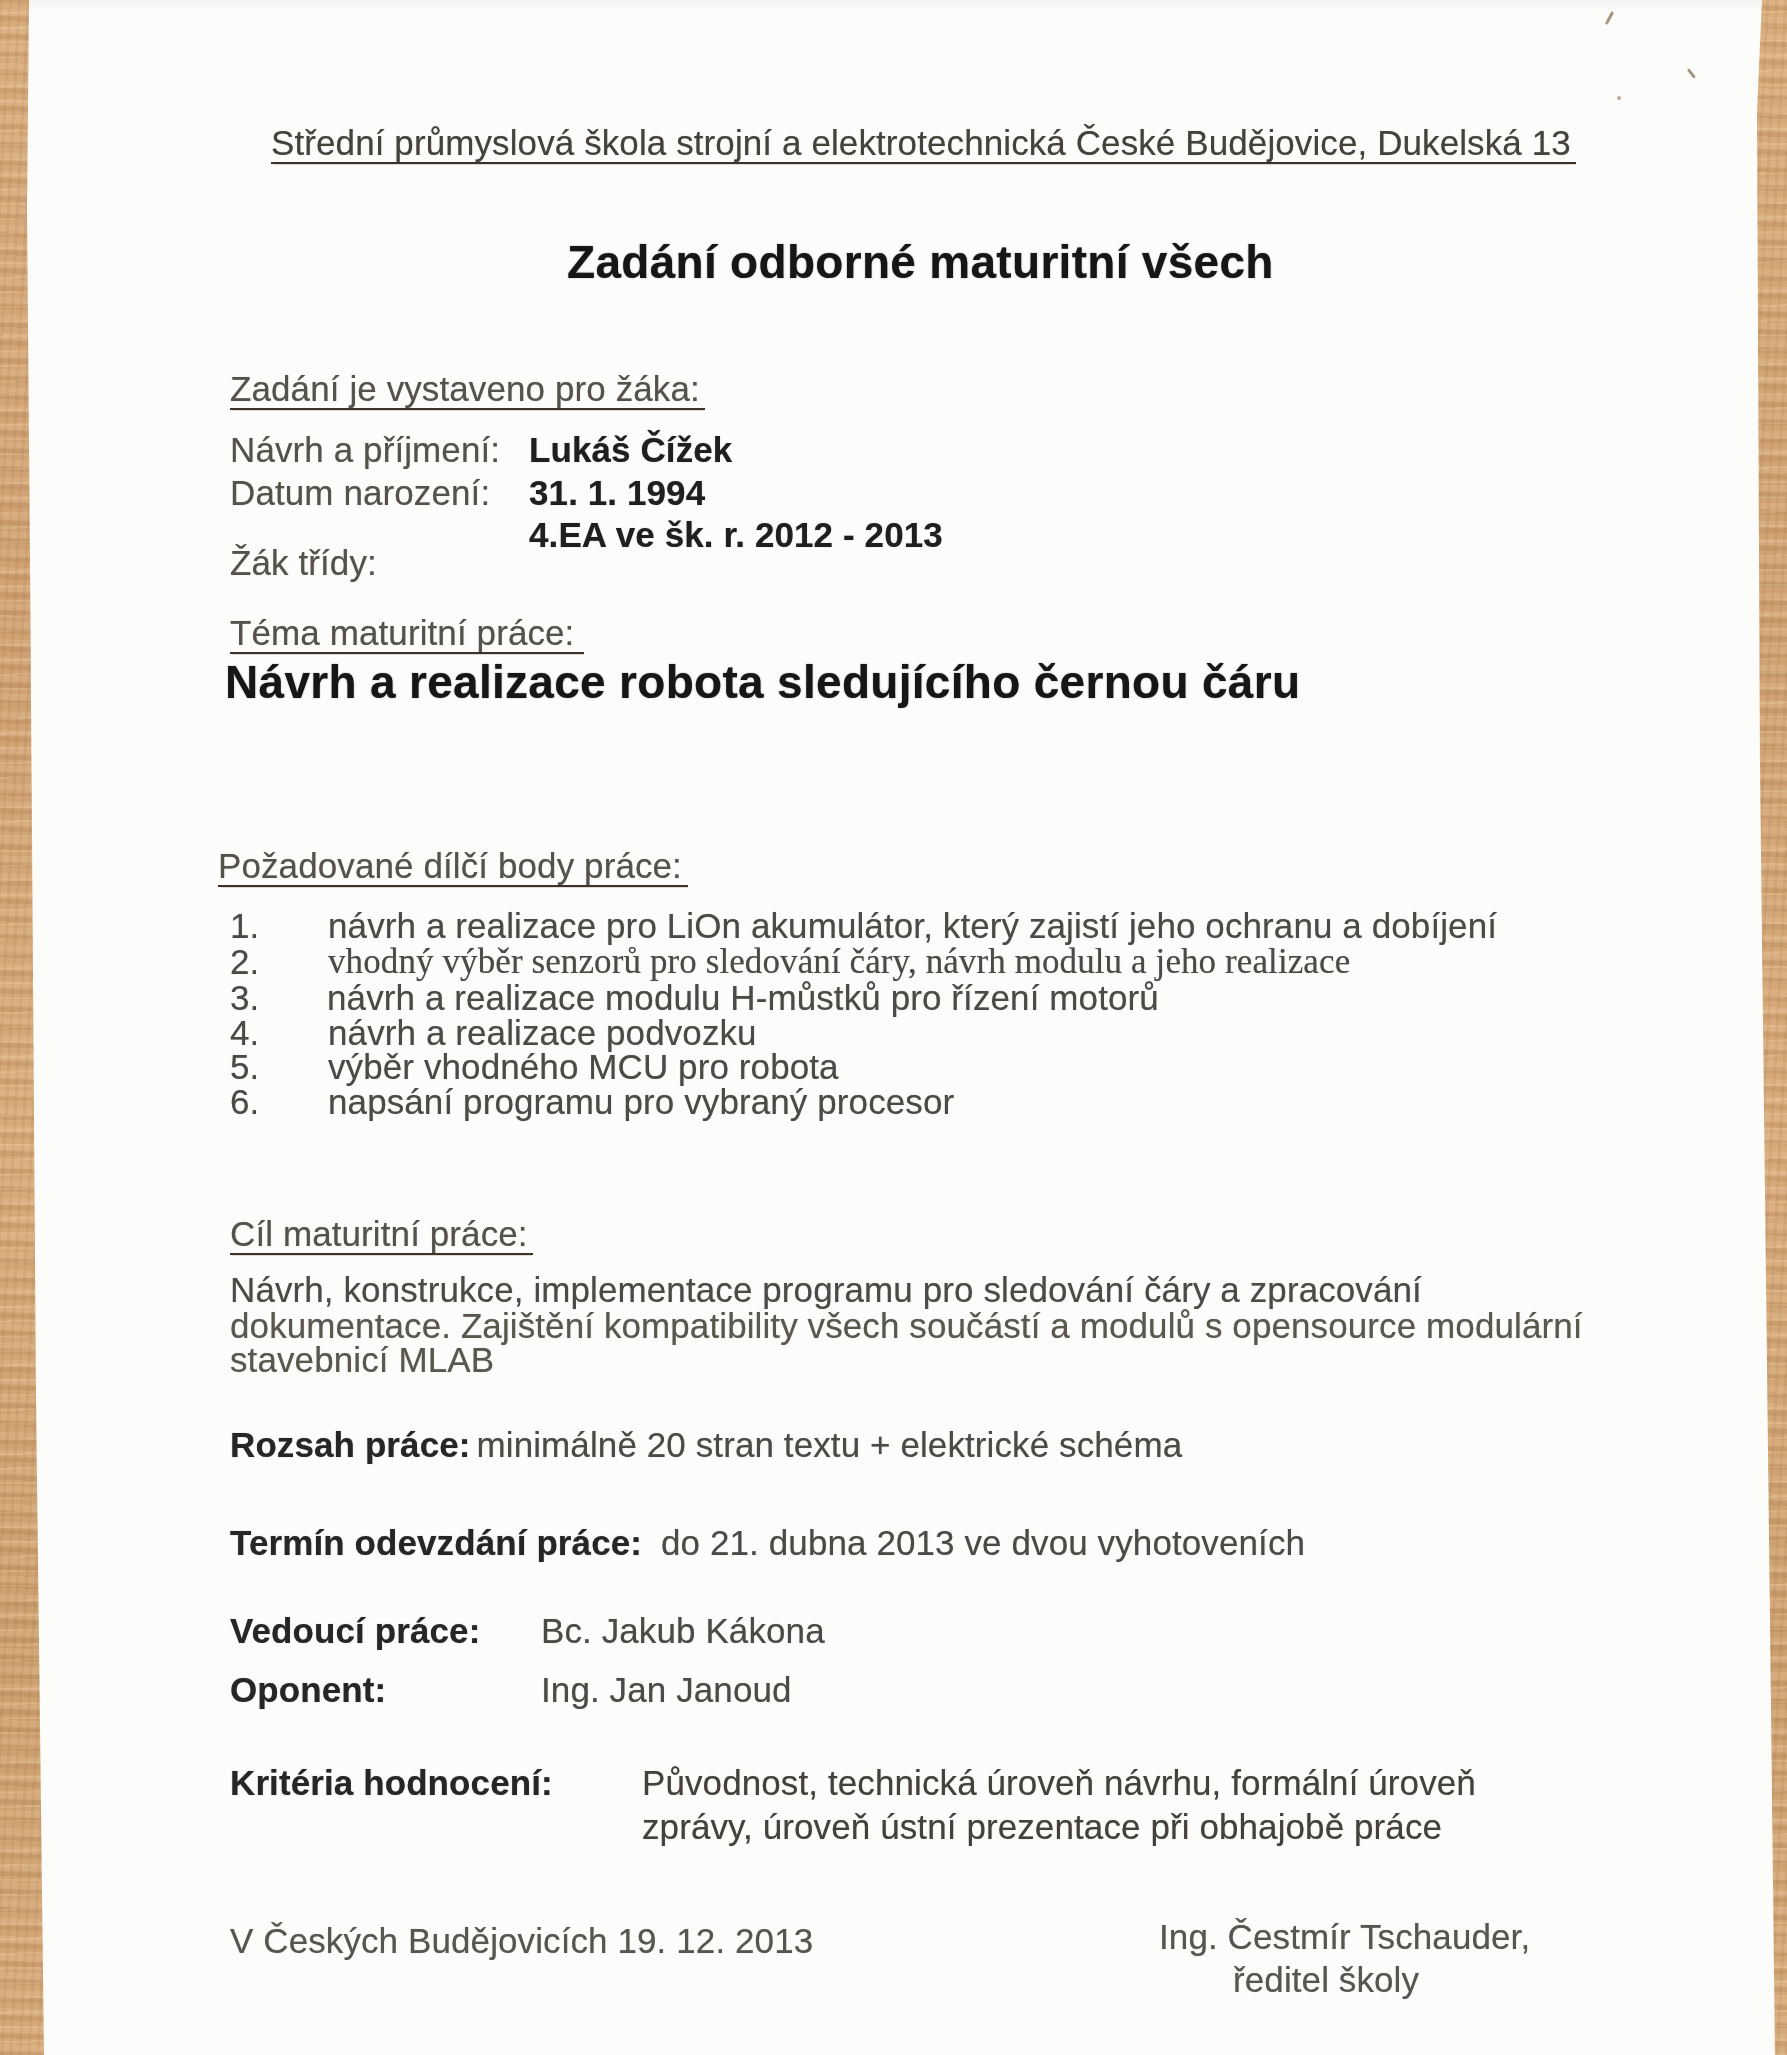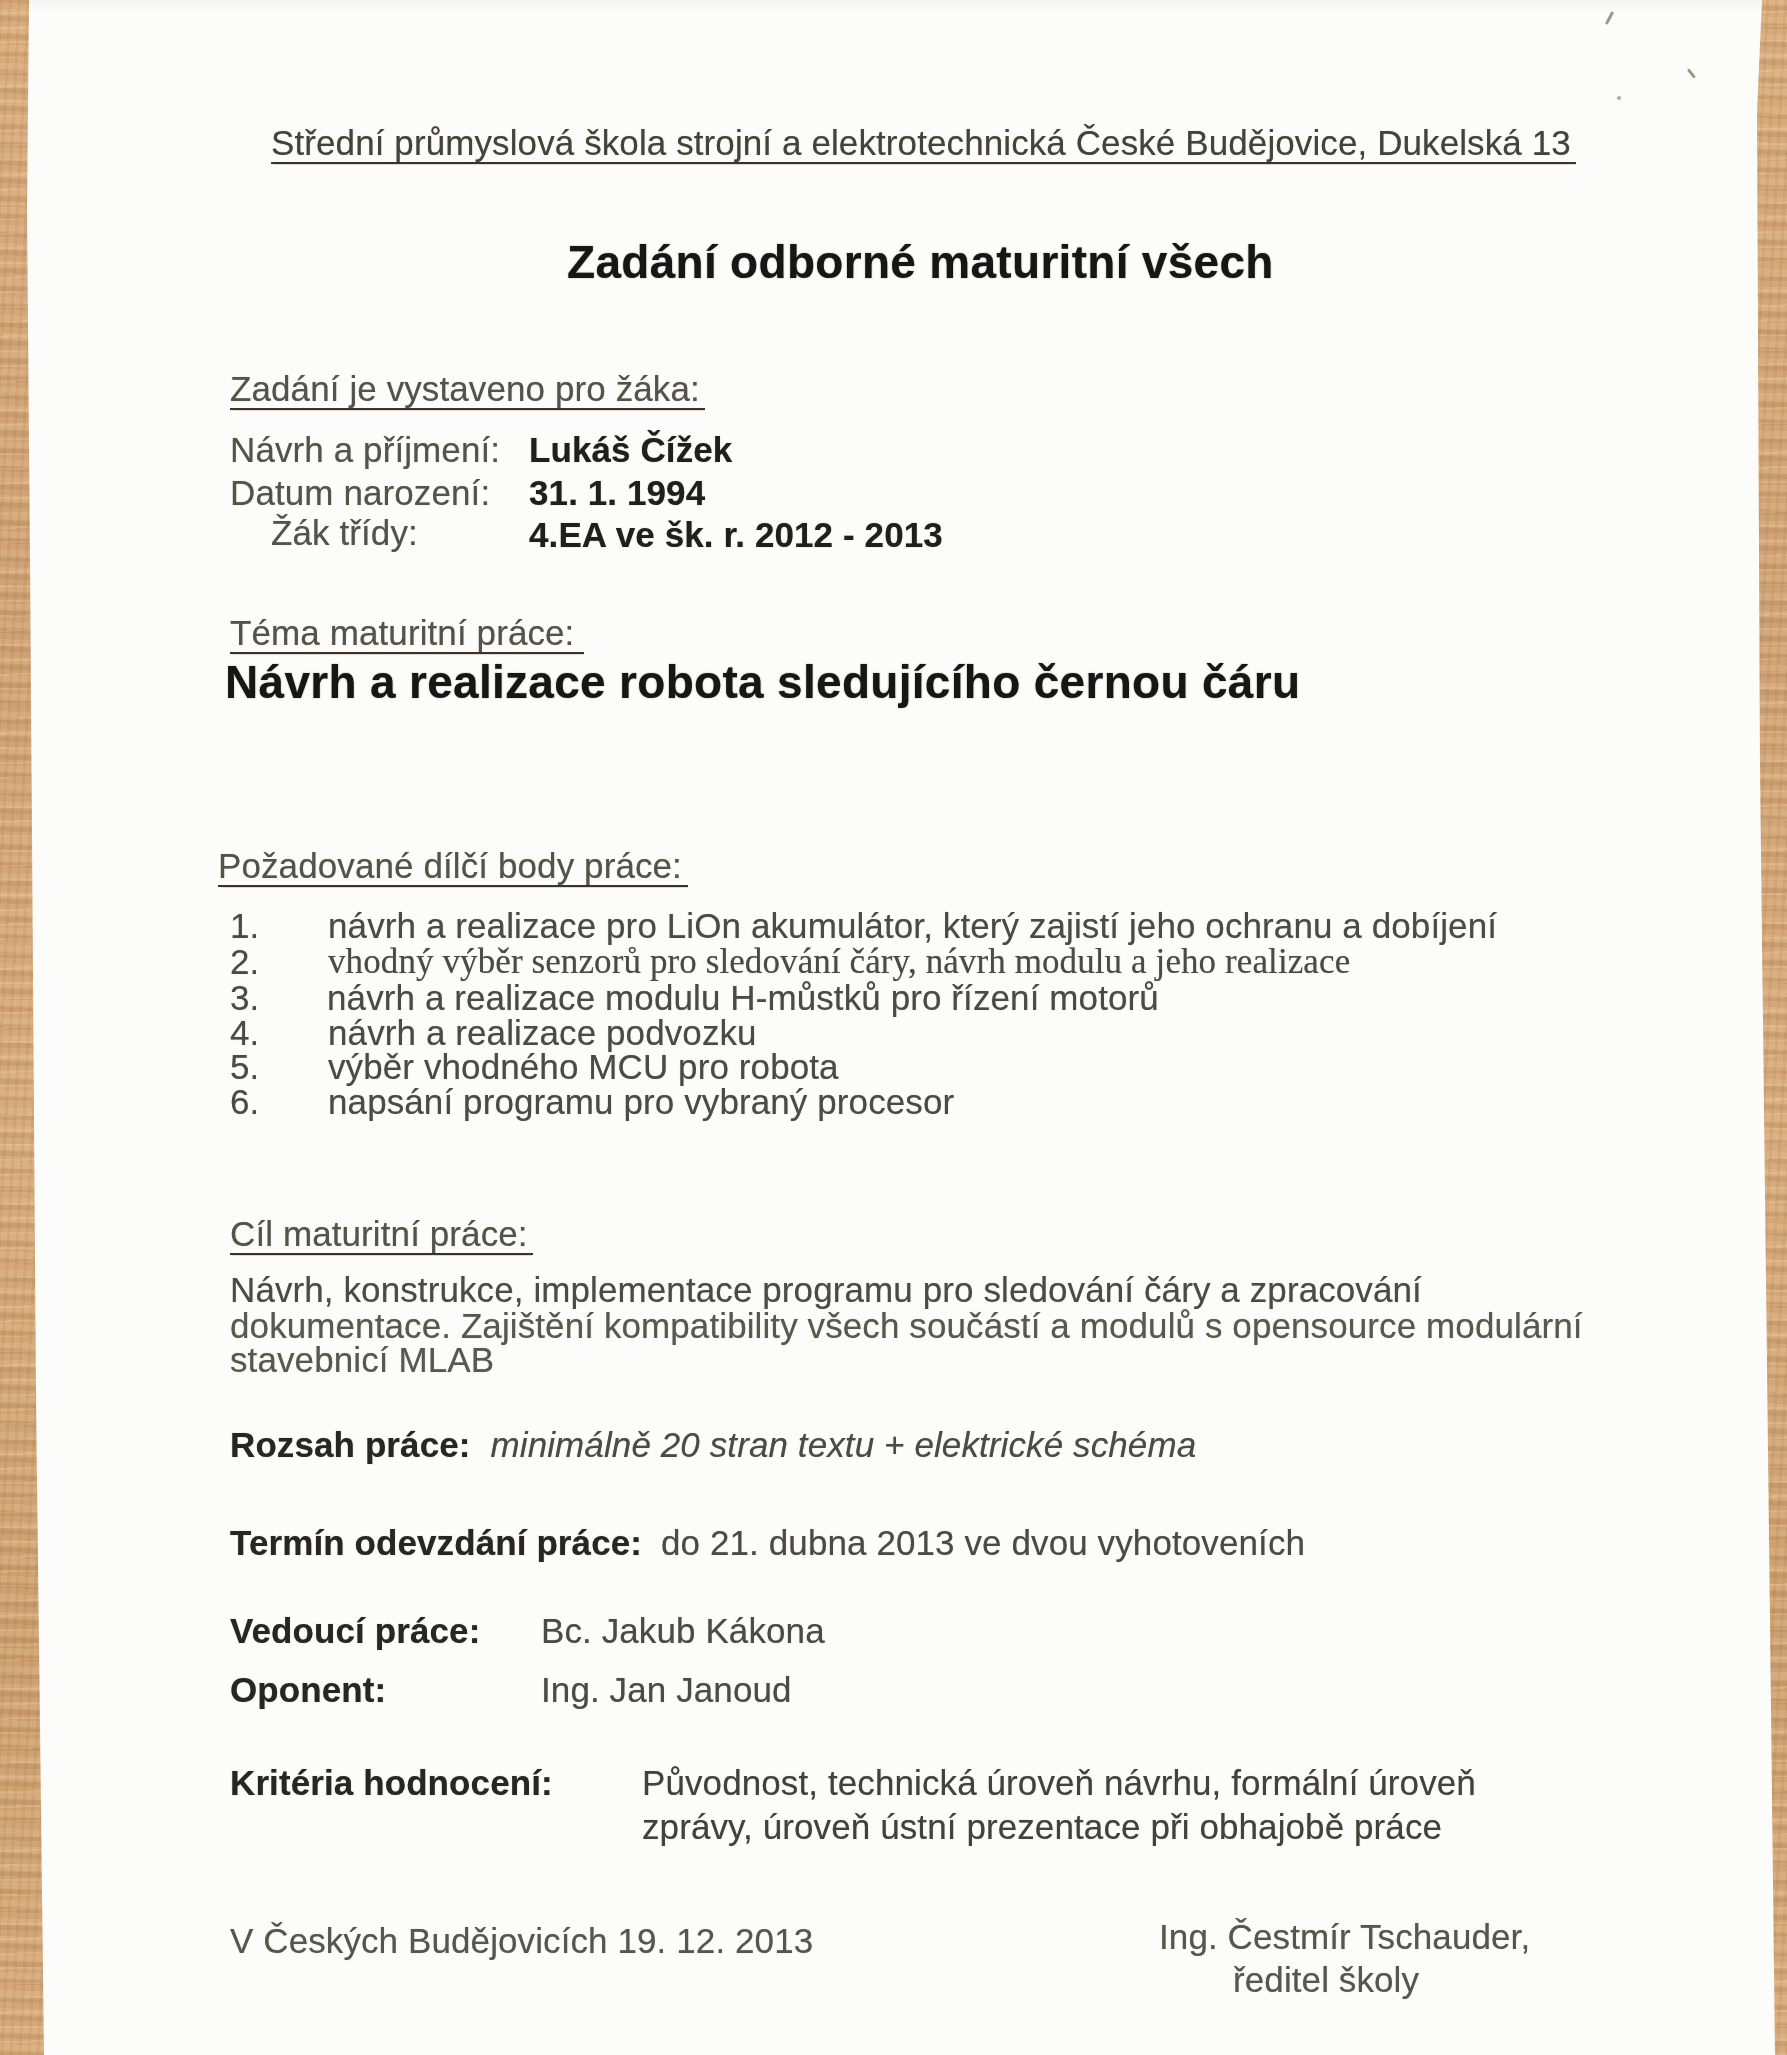--- a/index.html
+++ b/index.html
@@ -54,21 +54,21 @@
 
     <div class="t h1" style="left:567px;top:239px;">Zadání odborné maturitní všech</div>
 
     <div class="t body" style="left:230px;top:371px;">
       <span class="ul label">Zadání je vystaveno pro žáka:</span>
     </div>
     <div class="t body label" style="left:230px;top:432px;">Návrh a příjmení:</div>
     <div class="t body b" style="left:529px;top:432px;">Lukáš Čížek</div>
     <div class="t body label" style="left:230px;top:475px;">Datum narození:</div>
     <div class="t body b" style="left:529px;top:475px;">31. 1. 1994</div>
-    <div class="t body label" style="left:230px;top:515px;margin-left:41px;">Žák třídy:</div>
+    <div class="t body label" style="left:230px;top:545px;">Žák třídy:</div>
     <div class="t body b" style="left:529px;top:517px;">4.EA ve šk. r. 2012 - 2013</div>
 
     <div class="t body" style="left:230px;top:615px;">
       <span class="ul label" style="padding-right:9.8px;">Téma maturitní práce:</span>
     </div>
     <div class="t h1" style="left:225px;top:659px;">Návrh a realizace robota sledujícího černou čáru</div>
 
     <div class="t body" style="left:218px;top:848px;">
       <span class="ul label">Požadované dílčí body práce:</span>
     </div>
@@ -86,21 +86,21 @@
     <div class="t body" style="left:328px;top:1084px;">napsání programu pro vybraný procesor</div>
 
     <div class="t body" style="left:230px;top:1216px;">
       <span class="ul label">Cíl maturitní práce:</span>
     </div>
     <div class="t body" style="left:230px;top:1272px;">Návrh, konstrukce, implementace programu pro sledování čáry a zpracování</div>
     <div class="t body soft" style="left:230px;top:1308px;">dokumentace. Zajištění kompatibility všech součástí a modulů s opensource modulární</div>
     <div class="t body soft" style="left:230px;top:1342px;">stavebnicí MLAB</div>
 
     <div class="t body" style="left:230px;top:1427px;">
-      <span class="blabel">Rozsah práce:</span><span style="margin-left:20px;font-style:italic;">minimálně 20 stran textu + elektrické schéma</span>
+      <span class="blabel">Rozsah práce:</span><span style="margin-left:6px;">minimálně 20 stran textu + elektrické schéma</span>
     </div>
 
     <div class="t body" style="left:230px;top:1525px;">
       <span class="blabel">Termín odevzdání práce:</span><span style="margin-left:19px;">do 21. dubna 2013 ve dvou vyhotoveních</span>
     </div>
 
     <div class="t body blabel" style="left:230px;top:1613px;">Vedoucí práce:</div>
     <div class="t body" style="left:541px;top:1613px;">Bc. Jakub Kákona</div>
     <div class="t body blabel" style="left:230px;top:1672px;">Oponent:</div>
     <div class="t body" style="left:541px;top:1672px;">Ing. Jan Janoud</div>

